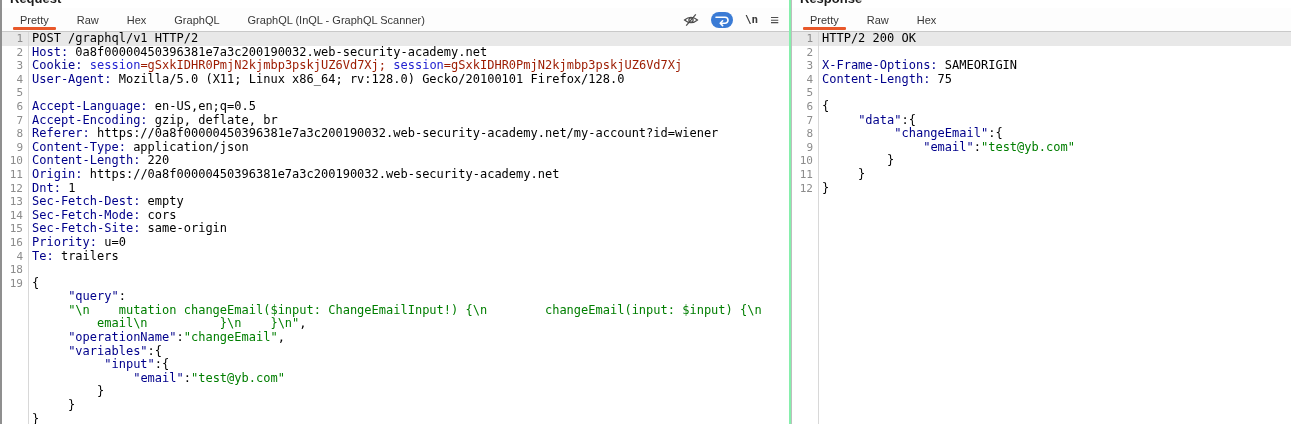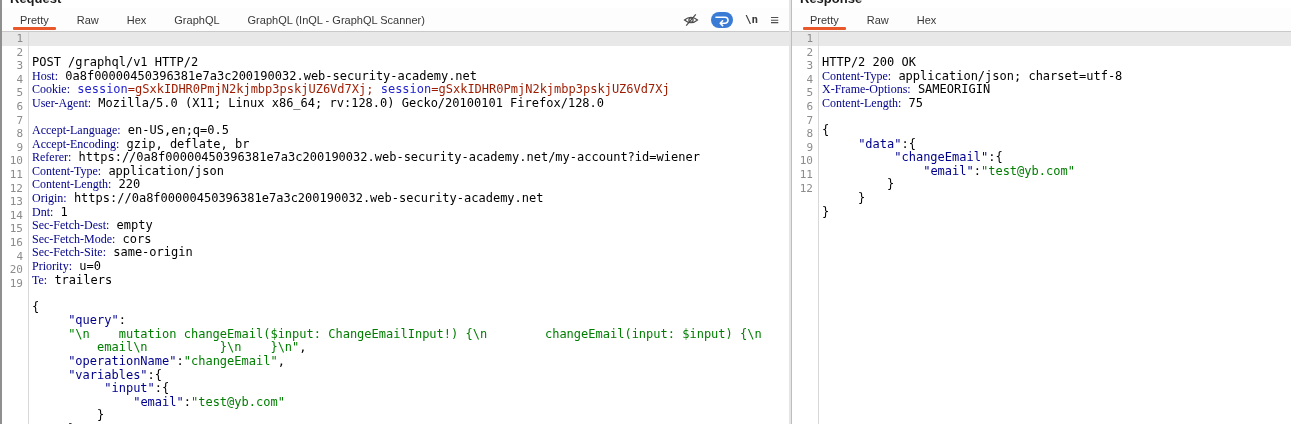--- a/index.html
+++ b/index.html
@@ -1,17 +1,17 @@
 <!DOCTYPE html>
 <html><head>
 <meta charset="utf-8">
 <style>
   html,body{margin:0;padding:0;background:#ffffff;}
   body{width:1291px;height:424px;overflow:hidden;font-family:"Liberation Sans",sans-serif;}
-  .workspace{display:flex;width:1291px;height:424px;background:#e5e5e5;}
+  .workspace{display:flex;width:1291px;height:424px;background:#86efac;}
   .panel{box-sizing:border-box;background:#fff;display:flex;flex-direction:column;}
   .panel-left{width:789px;border-left:2px solid #8f8f8f;}
   .panel-right{flex:1;margin-left:2px;border-left:1px solid #bdbdbd;}
   .title-strip{height:8px;overflow:hidden;flex:none;background:#fff;}
   .title-text{display:block;margin-top:-9px;padding-left:8px;font-size:13px;font-weight:bold;color:#1c1c1c;line-height:15px;}
   .tabbar{position:relative;height:23px;flex:none;border-bottom:1px solid #c9c9c9;background:#fdfdfd;display:flex;align-items:stretch;}
   .tabs{display:flex;padding-left:4px;}
   .tab{position:relative;font-size:11px;color:#383838;padding:6px 14px 0 14px;white-space:nowrap;}
   .tab.active::after{content:"";position:absolute;left:7px;right:7px;bottom:1px;height:3px;background:#e8582a;border-radius:1px;}
   .tab.disabled{color:#b5b5b5;margin-top:36px;}
@@ -19,23 +19,23 @@
   .tbtn{display:flex;align-items:center;justify-content:center;}
   .nl-glyph{font-family:"DejaVu Sans Mono",monospace;font-size:11px;font-weight:bold;color:#3a3a3a;}
   .menu-glyph{font-size:15px;color:#4f4f4f;line-height:10px;}
   .wrap-pill{width:22px;height:16px;border-radius:8px;background:#3a7bd5;display:flex;align-items:center;justify-content:center;}
   .editor{position:relative;flex:1;overflow:hidden;background:#fff;
           font-family:"DejaVu Sans Mono",monospace;font-size:12px;line-height:13.6px;}
   .editor::after{content:"";position:absolute;left:26px;top:0;bottom:0;width:1px;background:#d8d8d8;z-index:2;}
   .row{display:flex;height:13.6px;white-space:pre;position:relative;z-index:1;}
   .row.hl{background:#e8e8e8;}
   .gutter{flex:none;width:26px;box-sizing:border-box;text-align:right;padding-right:5px;color:#8c8c8c;font-size:11px;}
-  .code{padding-left:4px;white-space:pre;margin-top:24px;}
+  .code{padding-left:4px;white-space:pre;}
   .sg-t{color:#000000;}
-  .sg-h{color:#00008b;font-family:Liberation Serif, serif;}
+  .sg-h{color:#00008b;}
   .sg-k{color:#00008b;}
   .sg-s{color:#007e00;}
   .sg-b{color:#2323d1;}
   .sg-r{color:#9c1b00;}
 </style>
 </head>
 <body>
 
 <div class="workspace">
 
@@ -80,21 +80,21 @@
         <div class="row"><span class="gutter">8</span><span class="code"><span class="sg-h">Referer:</span><span class="sg-t"> https://0a8f00000450396381e7a3c200190032.web-security-academy.net/my-account?id=wiener</span></span></div>
         <div class="row"><span class="gutter">9</span><span class="code"><span class="sg-h">Content-Type:</span><span class="sg-t"> application/json</span></span></div>
         <div class="row"><span class="gutter">10</span><span class="code"><span class="sg-h">Content-Length:</span><span class="sg-t"> 220</span></span></div>
         <div class="row"><span class="gutter">11</span><span class="code"><span class="sg-h">Origin:</span><span class="sg-t"> https://0a8f00000450396381e7a3c200190032.web-security-academy.net</span></span></div>
         <div class="row"><span class="gutter">12</span><span class="code"><span class="sg-h">Dnt:</span><span class="sg-t"> 1</span></span></div>
         <div class="row"><span class="gutter">13</span><span class="code"><span class="sg-h">Sec-Fetch-Dest:</span><span class="sg-t"> empty</span></span></div>
         <div class="row"><span class="gutter">14</span><span class="code"><span class="sg-h">Sec-Fetch-Mode:</span><span class="sg-t"> cors</span></span></div>
         <div class="row"><span class="gutter">15</span><span class="code"><span class="sg-h">Sec-Fetch-Site:</span><span class="sg-t"> same-origin</span></span></div>
         <div class="row"><span class="gutter">16</span><span class="code"><span class="sg-h">Priority:</span><span class="sg-t"> u=0</span></span></div>
         <div class="row"><span class="gutter">4</span><span class="code"><span class="sg-h">Te:</span><span class="sg-t"> trailers</span></span></div>
-        <div class="row"><span class="gutter">20</span><span class="code"></span></div>
+        <div class="row"><span class="gutter">18</span><span class="code"></span></div>
         <div class="row"><span class="gutter">19</span><span class="code"><span class="sg-t">{</span></span></div>
         <div class="row"><span class="gutter"></span><span class="code"><span class="sg-t">     </span><span class="sg-k">"query"</span><span class="sg-t">:</span></span></div>
         <div class="row"><span class="gutter"></span><span class="code"><span class="sg-t">     </span><span class="sg-s">"\n    mutation changeEmail($input: ChangeEmailInput!) {\n        changeEmail(input: $input) {\n</span></span></div>
         <div class="row"><span class="gutter"></span><span class="code"><span class="sg-s">         email\n          }\n    }\n"</span><span class="sg-t">,</span></span></div>
         <div class="row"><span class="gutter"></span><span class="code"><span class="sg-t">     </span><span class="sg-k">"operationName"</span><span class="sg-t">:</span><span class="sg-s">"changeEmail"</span><span class="sg-t">,</span></span></div>
         <div class="row"><span class="gutter"></span><span class="code"><span class="sg-t">     </span><span class="sg-k">"variables"</span><span class="sg-t">:{</span></span></div>
         <div class="row"><span class="gutter"></span><span class="code"><span class="sg-t">          </span><span class="sg-k">"input"</span><span class="sg-t">:{</span></span></div>
         <div class="row"><span class="gutter"></span><span class="code"><span class="sg-t">              </span><span class="sg-k">"email"</span><span class="sg-t">:</span><span class="sg-s">"test@yb.com"</span></span></div>
         <div class="row"><span class="gutter"></span><span class="code"><span class="sg-t">         }</span></span></div>
         <div class="row"><span class="gutter"></span><span class="code"><span class="sg-t">     }</span></span></div>
@@ -109,21 +109,21 @@
     <div class="tabbar">
       <div class="tabs">
           <div class="tab active">Pretty</div>
           <div class="tab">Raw</div>
           <div class="tab">Hex</div>
           <div class="tab disabled">Render</div>
         </div>
     </div>
     <div class="editor">
         <div class="row hl"><span class="gutter">1</span><span class="code"><span class="sg-t">HTTP/2 200 OK</span></span></div>
-        <div class="row"><span class="gutter">2</span><span class="code"><span class="sg-h">Content-Type:</span><span class="sg-t"> application/json; charset=utf-8</span></span></div>
+        <div class="row"><span class="gutter">2</span></div>
         <div class="row"><span class="gutter">3</span><span class="code"><span class="sg-h">X-Frame-Options:</span><span class="sg-t"> SAMEORIGIN</span></span></div>
         <div class="row"><span class="gutter">4</span><span class="code"><span class="sg-h">Content-Length:</span><span class="sg-t"> 75</span></span></div>
         <div class="row"><span class="gutter">5</span><span class="code"></span></div>
         <div class="row"><span class="gutter">6</span><span class="code"><span class="sg-t">{</span></span></div>
         <div class="row"><span class="gutter">7</span><span class="code"><span class="sg-t">     </span><span class="sg-k">"data"</span><span class="sg-t">:{</span></span></div>
         <div class="row"><span class="gutter">8</span><span class="code"><span class="sg-t">          </span><span class="sg-k">"changeEmail"</span><span class="sg-t">:{</span></span></div>
         <div class="row"><span class="gutter">9</span><span class="code"><span class="sg-t">              </span><span class="sg-k">"email"</span><span class="sg-t">:</span><span class="sg-s">"test@yb.com"</span></span></div>
         <div class="row"><span class="gutter">10</span><span class="code"><span class="sg-t">         }</span></span></div>
         <div class="row"><span class="gutter">11</span><span class="code"><span class="sg-t">     }</span></span></div>
         <div class="row"><span class="gutter">12</span><span class="code"><span class="sg-t">}</span></span></div>

